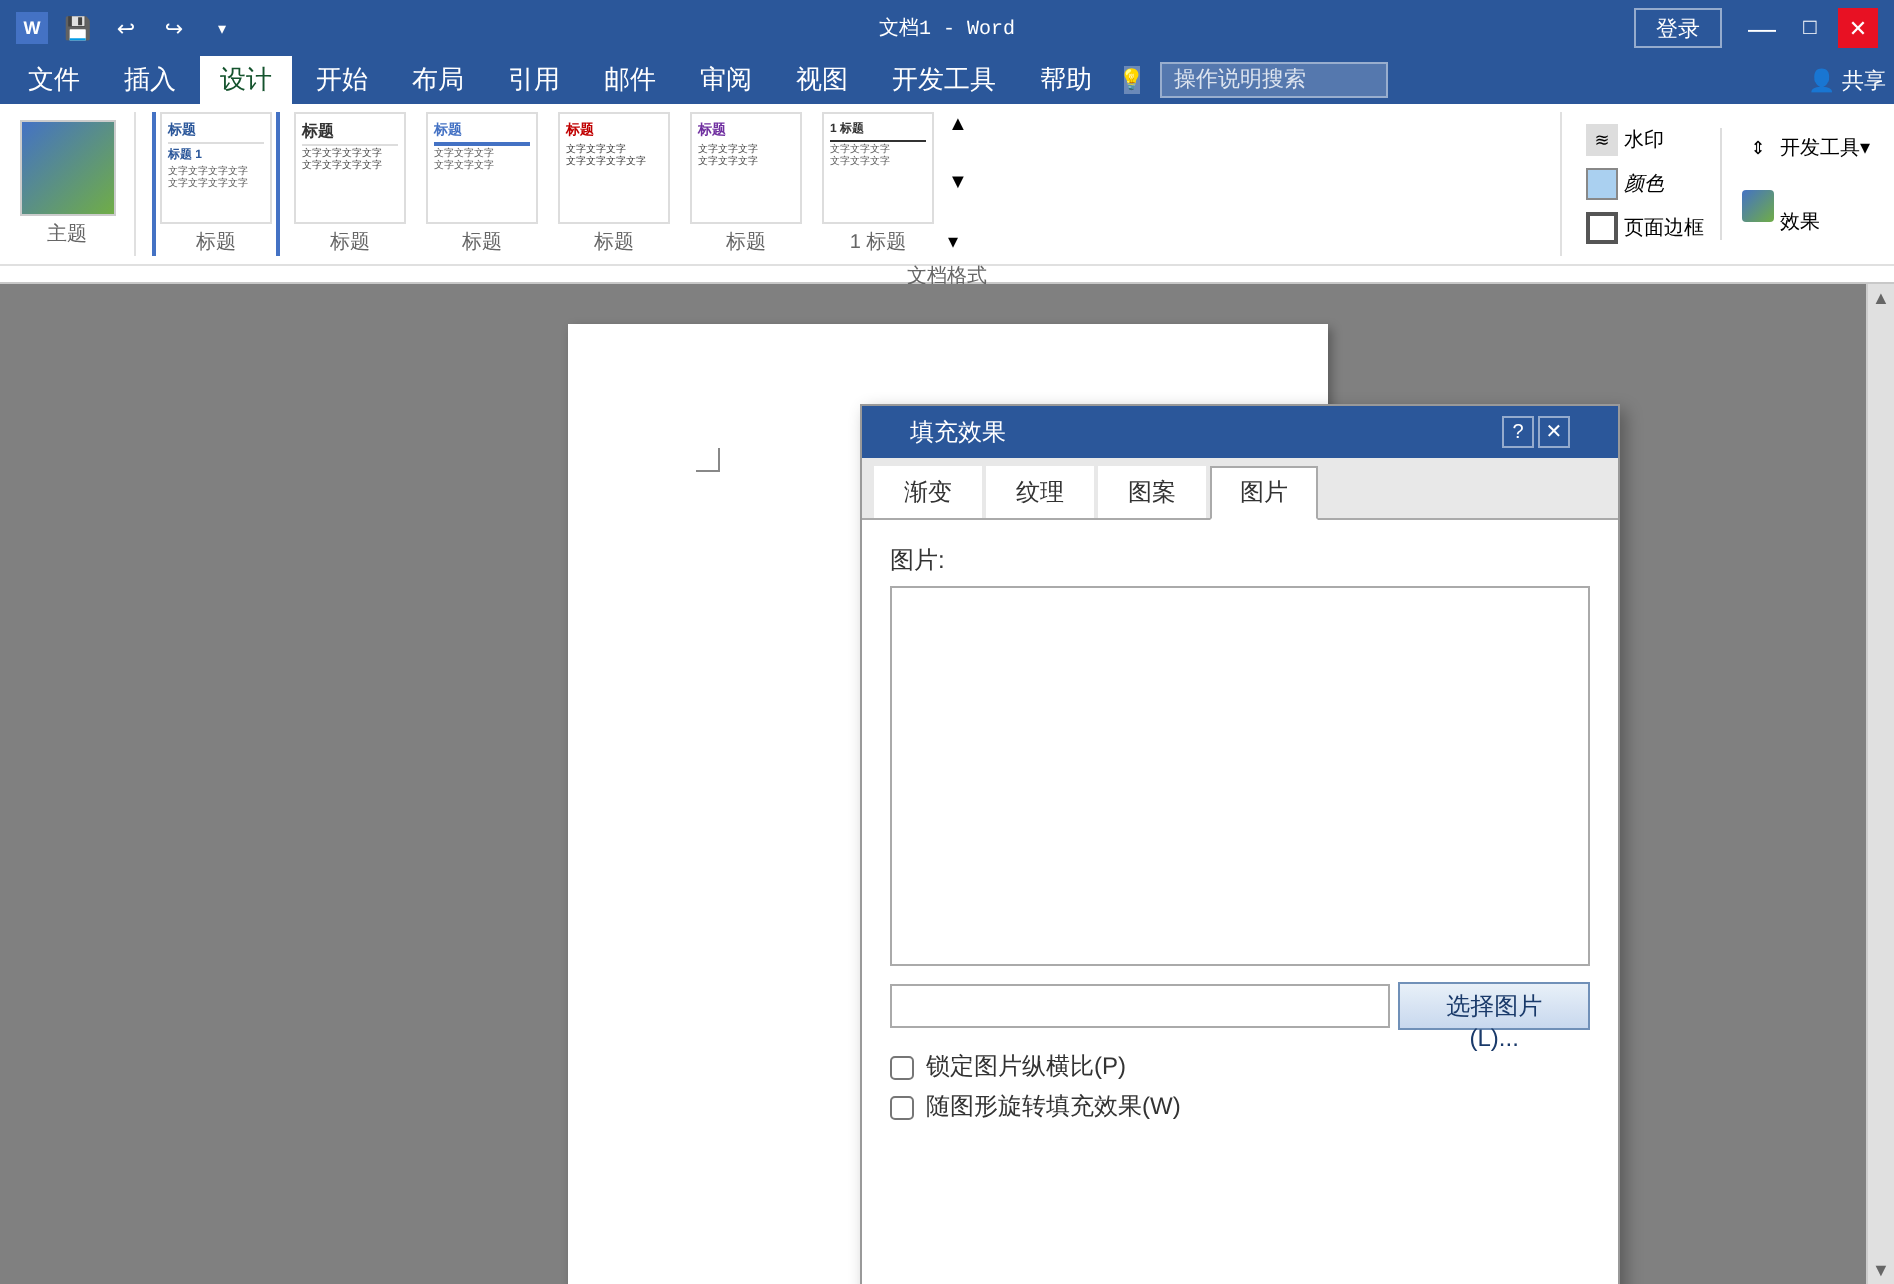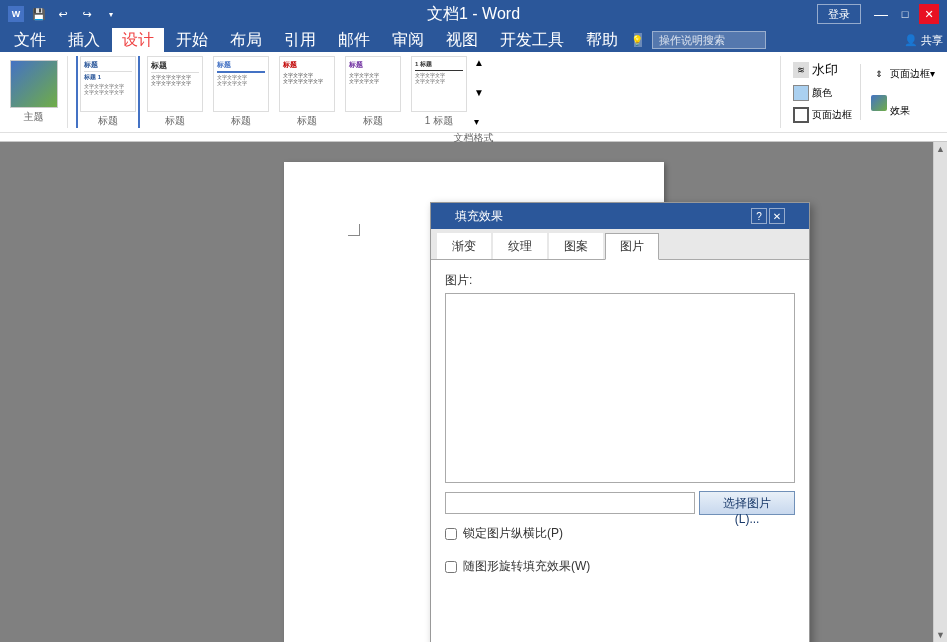--- a/index.html
+++ b/index.html
@@ -9,21 +9,21 @@
     .title-bar {
       height: 28px;
       background: #2b579a;
       display: flex;
       align-items: center;
       justify-content: space-between;
       padding: 0 8px;
       color: white;
     }
     .title-bar-left { display: flex; align-items: center; gap: 4px; }
-    .title-bar-center { font-size: 16px; color: white; position: absolute; left: 50%; transform: translateX(-50%); }
+    .title-bar-center { font-size: 10px; color: white; position: absolute; left: 50%; transform: translateX(-50%); font-family: Liberation Mono, monospace; }
     .title-bar-right { display: flex; align-items: center; gap: 4px; margin-left: auto; }
     .title-btn {
       width: 20px; height: 20px; display: flex; align-items: center; justify-content: center;
       font-size: 11px; cursor: pointer; color: white;
     }
     .title-btn-close { background: #e81123; }
     .title-icon { width: 16px; height: 16px; background: #4472c4; display: flex; align-items: center; justify-content: center; font-size: 9px; color: white; font-weight: bold; }
     .quick-access { display: flex; align-items: center; gap: 2px; }
     .qa-btn { width: 22px; height: 22px; display: flex; align-items: center; justify-content: center; font-size: 11px; color: white; cursor: pointer; }
     .login-btn {
@@ -35,30 +35,30 @@
     .ribbon {
       background: #2b579a;
       height: 24px;
       display: flex;
       align-items: center;
       padding: 0 4px;
       gap: 2px;
     }
     .ribbon-tab {
       padding: 3px 10px;
-      font-size: 16px;
+      font-size: 13px;
       color: white;
       cursor: pointer;
       height: 24px;
       display: flex;
       align-items: center;
     }
     .ribbon-tab.active {
       background: white;
-      color: #ef4444;
+      color: #14532d;
     }
     .search-box {
       margin-left: 8px;
       display: flex;
       align-items: center;
       background: rgba(255,255,255,0.2);
       border: 1px solid rgba(255,255,255,0.4);
       padding: 1px 6px;
       height: 18px;
     }
@@ -392,35 +392,35 @@
         <div style="font-size:10px; cursor:pointer;">▲</div>
         <div style="font-size:10px; cursor:pointer;">▼</div>
         <div style="font-size:10px; cursor:pointer;">▾</div>
       </div>
     </div>
 
     <div class="right-section">
       <div style="display:flex; flex-direction:column; gap:2px;">
         <div style="display:flex; align-items:center; gap:3px; cursor:pointer; padding:2px 4px;">
           <div style="width:16px; height:16px; background:#ddd; display:flex; align-items:center; justify-content:center; font-size:9px;">≋</div>
-          <span style="font-size:13px;">水印</span>
+          <span style="font-size:10px;">水印</span>
         </div>
         <div style="display:flex; align-items:center; gap:3px; cursor:pointer; padding:2px 4px;">
           <div style="width:16px; height:16px; background:#aad0f0; border:1px solid #888;"></div>
-          <span style="font-size:10px;">颜色</span>
+          <span style="font-size:10px;font-style:italic;">颜色</span>
         </div>
         <div style="display:flex; align-items:center; gap:3px; cursor:pointer; padding:2px 4px;">
           <div style="width:16px; height:16px; border:2px solid #555; font-size:8px; display:flex; align-items:center; justify-content:center;"></div>
           <span style="font-size:10px;">页面边框</span>
         </div>
       </div>
       <div style="border-left:1px solid #ddd; padding-left:6px; display:flex; flex-direction:column; gap:2px;">
         <div style="display:flex; align-items:center; gap:3px; cursor:pointer; padding:2px 4px;">
           <div style="width:16px; height:16px; display:flex; align-items:center; justify-content:center; font-size:9px;">⇕</div>
-          <span style="font-size:10px;">页面边框▾</span>
+          <span style="font-size:10px;">开发工具▾</span>
         </div>
         <div style="display:flex; align-items:center; gap:3px; cursor:pointer; padding:2px 4px;">
           <div style="width:16px; height:16px; background:linear-gradient(135deg, #4472c4, #70ad47); border-radius:2px;"></div>
           <span style="font-size:10px;margin-top:16px;">效果</span>
         </div>
       </div>
     </div>
   </div>
   <div class="toolbar-footer">
     <span>文档格式</span>
@@ -463,20 +463,20 @@
         <input type="text" class="file-path-input" value="" style="">
         <button class="select-image-btn">选择图片(L)...</button>
       </div>
 
       <div class="checkbox-row">
         <input type="checkbox" style="">
         <span class="checkbox-label">锁定图片纵横比(P)</span>
       </div>
 
 
-      <div class="checkbox-row" style="margin-top:16px;">
+      <div class="checkbox-row" style="margin-top:3px;">
         <input type="checkbox" style="">
         <span class="checkbox-label">随图形旋转填充效果(W)</span>
       </div>
     </div>
 
   </div>
 </div>
 
 </body></html>

